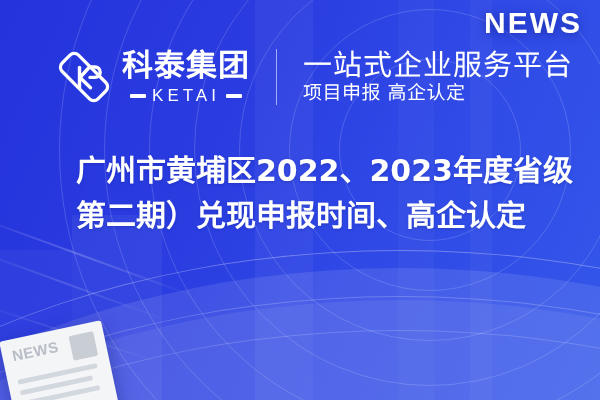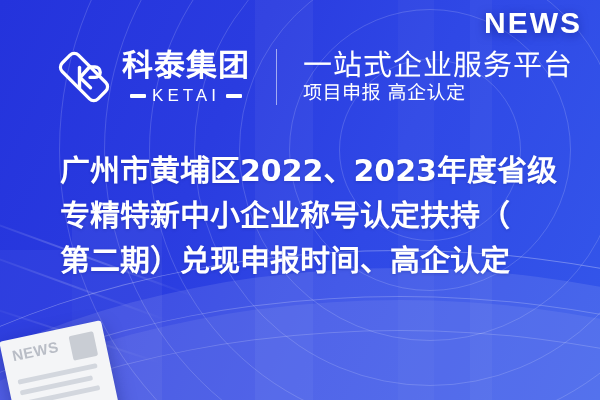--- a/index.html
+++ b/index.html
@@ -196,21 +196,21 @@
     font-size: 30px;
     font-weight: bold;
     letter-spacing: 2px;
     text-shadow: 0 2px 10px rgba(10,20,120,0.55);
     font-family: "Liberation Sans", sans-serif;
   }
 
   
   .title {
     position: absolute;
-    left: 60px;
+    left: 76px;
     top: 148px;
     width: 500px;
     color: #ffffff;
     font-size: 30px;
     font-weight: bold;
     line-height: 45px;
     letter-spacing: 0px;
     font-family: "DejaVu Sans", "Liberation Sans", sans-serif;
     text-shadow: 0 1px 3px rgba(12,22,110,0.25);
   }
@@ -321,21 +321,20 @@
     <div class="taglines">
       <div class="tagline-main">一站式企业服务平台</div>
       <div class="tagline-sub">项目申报 高企认定</div>
     </div>
   </div>
 
   <div class="news-badge">NEWS</div>
 
   <div class="title">
     <span class="ln">广州市黄埔区2022、2023年度省级</span>
-    <span class="ln">专精特新中小企业称号认定扶持（</span>
     <span class="ln">第二期）兑现申报时间、高企认定</span>
   </div>
 
   <div class="paper">
     <div class="paper-top">
       <div class="paper-news">NEWS</div>
       <div class="paper-thumb"></div>
     </div>
     <div class="paper-lines">
       <span></span>

